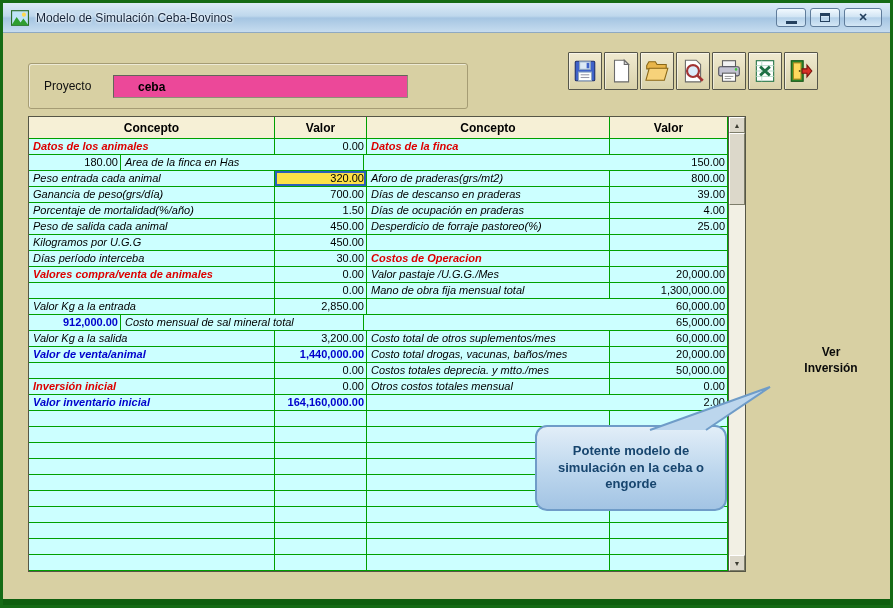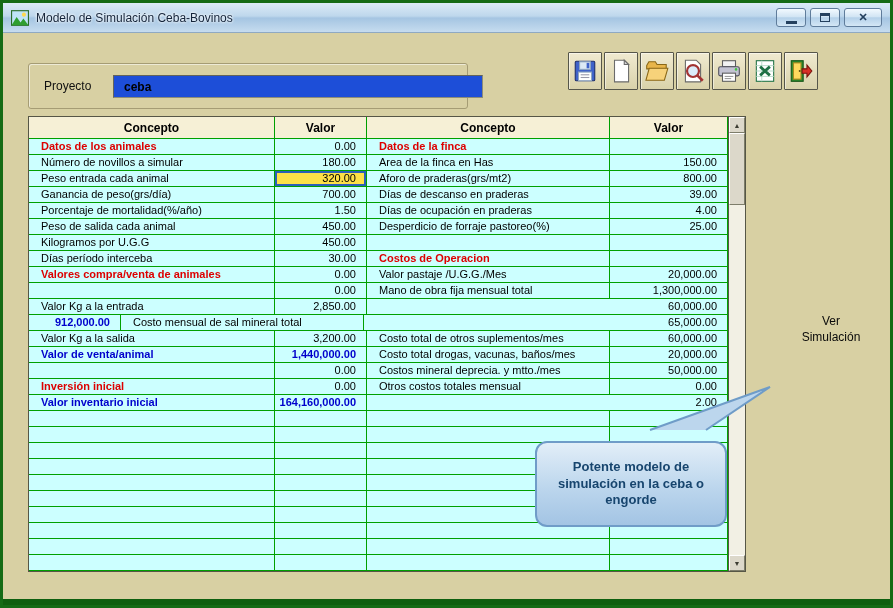--- a/index.html
+++ b/index.html
@@ -22,23 +22,23 @@
   .glyph-max{display:block;width:10px;height:9px;border:1px solid #24405e;border-top-width:3px;}
   .glyph-x{font-weight:bold;}
 
   .client{position:absolute;top:31px;left:0;right:0;bottom:6px;background:#d8d0a3;}
   .bottom-strip{position:absolute;bottom:0;left:0;right:0;height:6px;background:#0f5f0f;}
 
   
   .groupbox{position:absolute;left:25px;top:14px;width:440px;height:46px;
     border:1px solid #a59c74;border-radius:3px;box-shadow:inset 1px 1px 0 rgba(255,255,255,.55);margin-top:15px;}
   .project-label{position:absolute;left:15px;top:15px;font-size:12px;color:#101010;}
-  .project-input{position:absolute;left:84px;top:11px;width:370px;height:23px;
-    background:#1d4ed8;border:1px solid #8d8d78;border-top-color:#64645a;border-left-color:#64645a;
-    font-family:"Liberation Sans",sans-serif;font-weight:bold;font-size:12px;color:#000;padding:2px 10px;}
+  .project-input{position:absolute;left:84px;top:11px;width:295px;height:23px;
+    background:#ec4899;border:1px solid #8d8d78;border-top-color:#64645a;border-left-color:#64645a;
+    font-family:"Liberation Sans",sans-serif;font-weight:bold;font-size:12px;color:#000;padding:2px 24px;}
 
   
   .toolbar{position:absolute;left:565px;top:18px;display:flex;gap:2px;}
   .toolbtn{width:34px;height:38px;border:1px solid #56564a;border-radius:1px;
     background:linear-gradient(180deg,#f0ead0,#d9d2aa);
     display:flex;align-items:center;justify-content:center;padding:0;cursor:pointer;
     box-shadow:inset 1px 1px 0 rgba(255,255,255,.5);}
 
   
   .grid{position:absolute;left:25px;top:82px;width:718px;height:456px;display:flex;
@@ -47,41 +47,41 @@
   .thead{display:flex;height:22px;background:#f6f0d6;border-bottom:1px solid #00a000;flex:0 0 auto;}
   .hcell{display:flex;align-items:center;justify-content:center;font-weight:bold;font-size:12px;color:#000;
     border-right:1px solid #00a000;}
   .c1{width:246px;flex:0 0 246px;}
   .v1{width:92px;flex:0 0 92px;}
   .c2{width:243px;flex:0 0 243px;}
   .v2{flex:1;}
   .tbody{display:flex;flex-direction:column;}
   .trow{display:flex;height:16px;flex:0 0 16px;border-bottom:1px solid #00a000;background:#ccffff;}
   .cell{font-size:11px;line-height:15px;white-space:nowrap;overflow:hidden;border-right:1px solid #00a000;color:#000;}
-  .cell.label{padding-left:12px;}
-  .cell.val{padding-right:10px;text-align:right;}
+  .cell.label{padding-left:4px;font-style:italic;}
+  .cell.val{padding-right:2px;text-align:right;}
   .cell.red{color:#dd0000;font-weight:bold;}
   .cell.blue{color:#0000cc;font-weight:bold;}
   .cell.selected{box-shadow:inset 0 0 0 2px #2b5fb8;background:#fde047;}
 
   
   .scrollbar{width:17px;flex:0 0 17px;background:#f2f0e4;border-left:1px solid #565646;
     display:flex;flex-direction:column;}
   .sb-btn{height:16px;flex:0 0 16px;background:#dcd8ca;border:1px solid;border-color:#ffffff #7d7d6a #7d7d6a #ffffff;
     display:flex;align-items:center;justify-content:center;font-size:7px;color:#3c3c32;}
   .sb-thumb{height:72px;flex:0 0 72px;background:#dcd8ca;border:1px solid;border-color:#ffffff #7d7d6a #7d7d6a #ffffff;}
   .sb-track{flex:1;}
 
   
-  .side-label{position:absolute;left:778px;top:280px;width:100px;text-align:center;
-    font-weight:normal;font-size:12px;color:#0a0a0a;line-height:1.3;cursor:pointer;}
+  .side-label{position:absolute;left:778px;top:311px;width:100px;text-align:center;
+    font-weight:bold;font-size:12px;color:#0a0a0a;line-height:1.3;cursor:pointer;}
   .callout{position:absolute;left:532px;top:391px;width:192px;height:86px;
     border:2px solid #6f9cc8;border-radius:12px;
     background:linear-gradient(180deg,#e2eef8,#bcd6ed 55%,#a3c4e4);
-    display:flex;align-items:center;justify-content:center;text-align:center;padding:6px 12px;z-index:2;margin-top:16px;}
+    display:flex;align-items:center;justify-content:center;text-align:center;padding:6px 12px;z-index:2;}
   .callout-text{font-weight:bold;font-size:13px;color:#17456e;line-height:1.3;}
   .callout-tail{position:absolute;left:637px;top:350px;width:140px;height:50px;z-index:3;pointer-events:none;}
 </style>
 </head>
 <body>
 
 <div class="window">
 
   <div class="titlebar">
     <svg class="app-icon" viewBox="0 0 16 16">
@@ -179,21 +179,20 @@
           <div class="hcell v2">Valor</div>
         </div>
         <div class="tbody">
             <div class="trow">
               <div class="cell label c1 red">Datos de los animales</div>
               <div class="cell val v1 ">0.00</div>
               <div class="cell label c2 red">Datos de la finca</div>
               <div class="cell val v2 "></div>
             </div>
             <div class="trow">
-              <div class="cell label c1 ">Número de novillos a simular</div>
               <div class="cell val v1 ">180.00</div>
               <div class="cell label c2 ">Area de la finca en Has</div>
               <div class="cell val v2 ">150.00</div>
             </div>
             <div class="trow">
               <div class="cell label c1 ">Peso entrada cada animal</div>
               <div class="cell val v1  selected">320.00</div>
               <div class="cell label c2 ">Aforo de praderas(grs/mt2)</div>
               <div class="cell val v2 ">800.00</div>
             </div>
@@ -257,21 +256,21 @@
             </div>
             <div class="trow">
               <div class="cell label c1 blue">Valor de venta/animal</div>
               <div class="cell val v1 blue">1,440,000.00</div>
               <div class="cell label c2 ">Costo total drogas, vacunas, baños/mes</div>
               <div class="cell val v2 ">20,000.00</div>
             </div>
             <div class="trow">
               <div class="cell label c1 "></div>
               <div class="cell val v1 ">0.00</div>
-              <div class="cell label c2 ">Costos mineral deprecia. y mtto./mes</div>
+              <div class="cell label c2 ">Costos totales deprecia. y mtto./mes</div>
               <div class="cell val v2 ">50,000.00</div>
             </div>
             <div class="trow">
               <div class="cell label c1 red">Inversión inicial</div>
               <div class="cell val v1 ">0.00</div>
               <div class="cell label c2 ">Otros costos totales mensual</div>
               <div class="cell val v2 ">0.00</div>
             </div>
             <div class="trow">
               <div class="cell label c1 blue">Valor inventario inicial</div>
@@ -347,21 +346,21 @@
         <div class="sb-thumb"></div>
         <div class="sb-track"></div>
         <div class="sb-btn">
             <span>▼</span>
           </div>
       </div>
     </div>
 
     <div class="side-label">
       <div>Ver</div>
-      <div>Simulación</div>
+      <div>Inversión</div>
     </div>
 
     <div class="callout">
       <span class="callout-text">Potente modelo de simulación en la ceba o engorde</span>
     </div>
     <svg class="callout-tail" viewBox="0 0 140 50">
       <path d="M10 46 L130 3 L66 46" fill="#bcd6ed" stroke="#6f9cc8" stroke-width="2"></path>
     </svg>
 
   </div>

